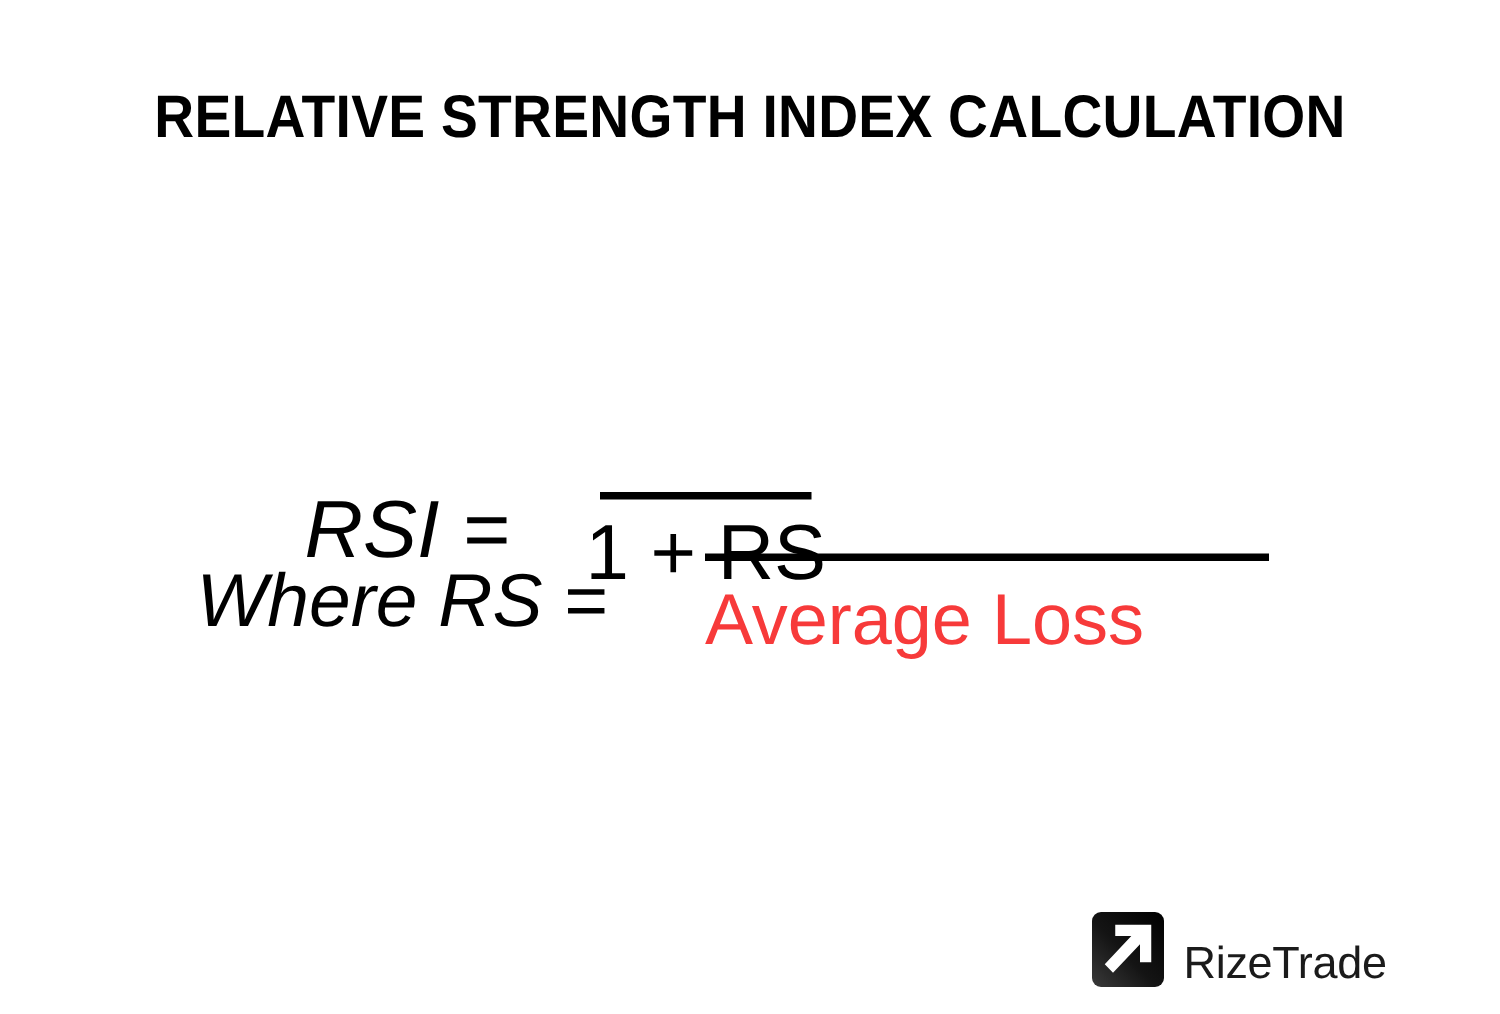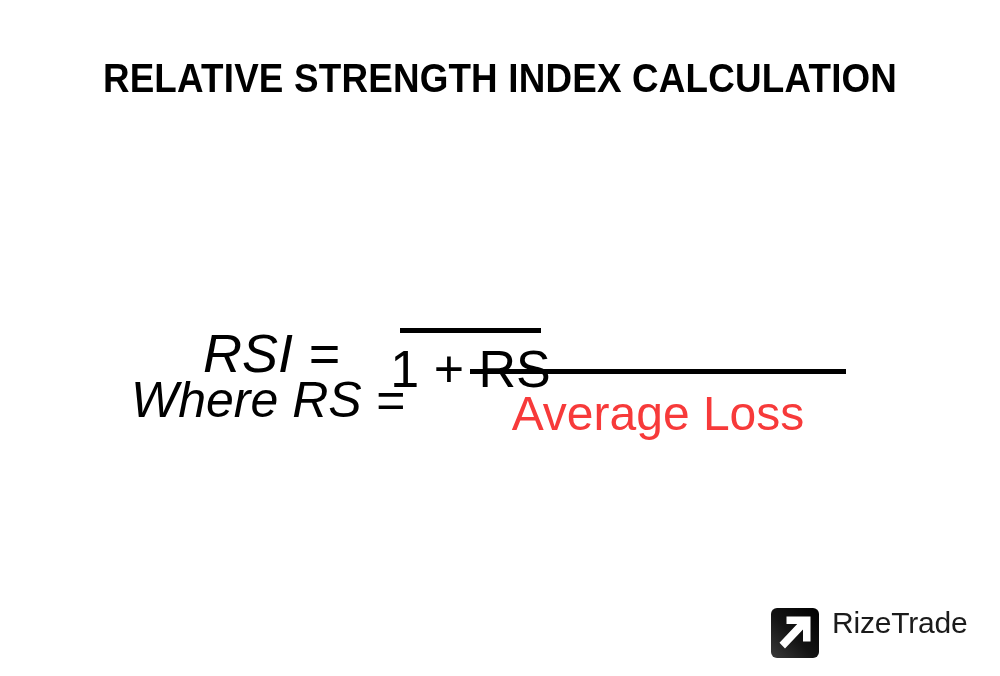--- a/index.html
+++ b/index.html
@@ -119,36 +119,35 @@
     white-space: nowrap;
     padding-bottom: 4px;
   }
   .frac-2 .bar {
     height: 5px;
     background: #000000;
     width: 376px;
     margin-top: 14px;
   }
   .frac-2 .denom {
-    text-align: center;
+    text-align: left;
     font-size: 48px;
     line-height: 1;
     white-space: nowrap;
     margin-top: 16px;
   }
 
   
   .logo {
     position: absolute;
     left: 728px;
     top: 608px;
     display: flex;
-    align-items: flex-start;
+    align-items: flex-end;
     gap: 13px;
-    margin-left: 43px;
   }
   .logo-mark {
     width: 48px;
     height: 50px;
     display: block;
   }
   .logo-text {
     font-size: 30px;
     color: #1b1b1b;
     line-height: 1;

